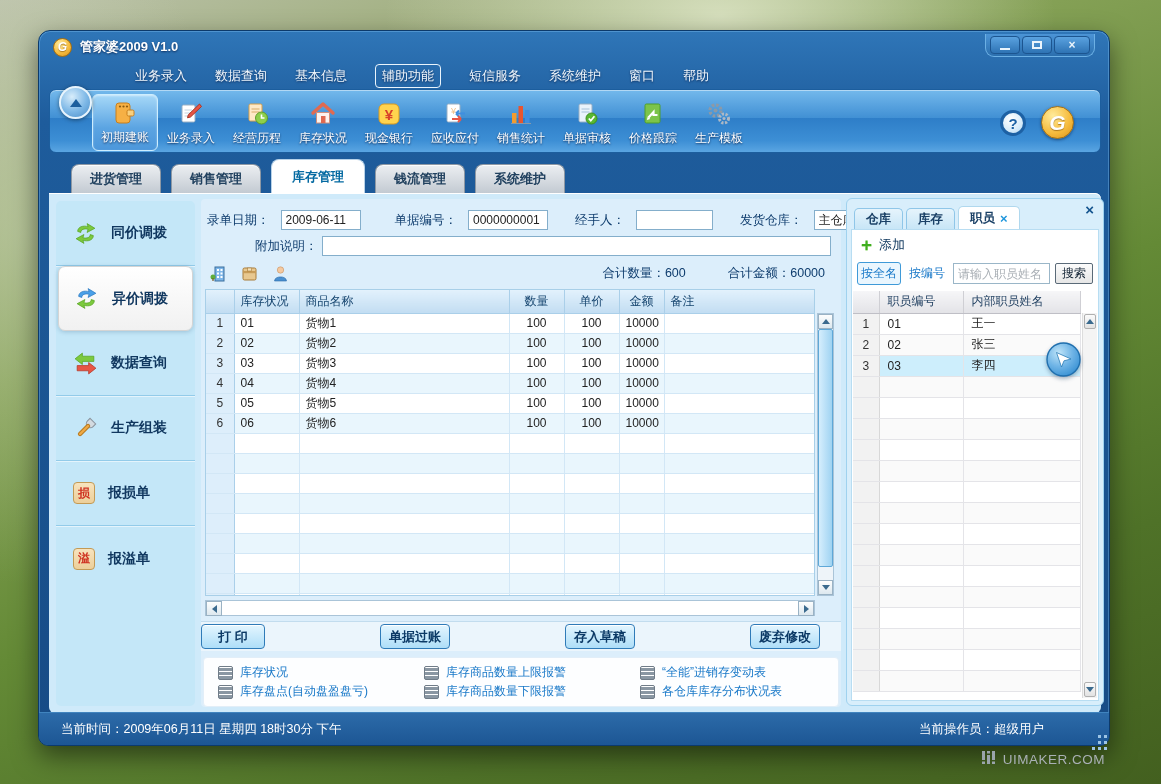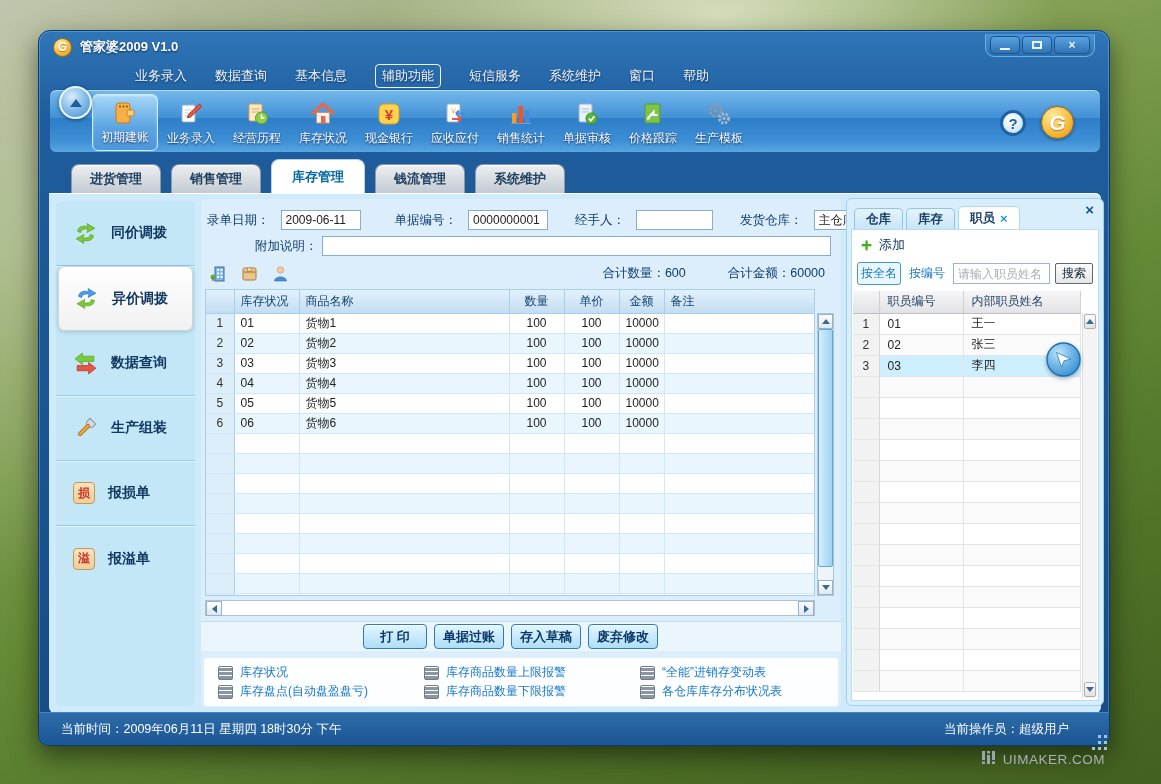--- a/index.html
+++ b/index.html
@@ -123,21 +123,21 @@
   .t-left{ border-top:4px solid transparent; border-bottom:4px solid transparent; border-right:5px solid #3a6a8e; }
   .t-right{ border-top:4px solid transparent; border-bottom:4px solid transparent; border-left:5px solid #3a6a8e; }
   .hscroll{ position:absolute; left:4px; top:401px; width:610px; height:16px; background:#f7fafc;
     border:1px solid #aac4d8; display:flex; }
   .hscroll .sb-btn{ width:16px; height:100%; }
   .hscroll .track{ flex:1; background:#fff; }
   .spacer{ flex:1; }
 
   
   .btnrow{ position:absolute; left:0; top:422px; width:640px; height:30px; background:#ebf5fc;
-    border-top:1px solid #c2dcee; display:flex; justify-content:center; align-items:center; gap:7px; padding-right:21px; }
+    border-top:1px solid #c2dcee; display:flex; justify-content:space-between; align-items:center; gap:7px; padding-right:21px; }
   .act-btn{ min-width:64px; height:25px; padding:0 8px; border:1px solid #2f7bb8; border-radius:4px;
     background:linear-gradient(#e4f6ff,#aedef8); color:#0c3a66; font-size:13px; font-weight:bold;
     font-family:"Liberation Sans","DejaVu Sans",sans-serif; box-shadow:inset 0 1px 0 #fff; }
 
   
   .linksarea{ position:absolute; left:2px; top:458px; width:636px; height:50px; background:#fdfeff;
     border:1px solid #e2eef8; border-radius:4px; display:grid; grid-template-columns:206px 216px 1fr;
     grid-template-rows:1fr 1fr; padding:5px 0 5px 14px; align-items:center; }
   .rpt-link{ display:flex; align-items:center; gap:7px; font-size:12px; color:#1878c8; white-space:nowrap; cursor:default; }
   .lnk-ic{ width:15px; height:14px; background:#8a97a3; border-radius:2px; border:1px solid #707c88;
@@ -177,21 +177,21 @@
   .rp-scroll{ position:absolute; right:1px; top:83px; width:15px; bottom:2px; background:#f4f4f4;
     border-left:1px solid #ddd; display:flex; flex-direction:column; justify-content:space-between; }
   .rp-scroll .sb-btn{ background:linear-gradient(#fbfbfb,#e2e2e2); border:1px solid #b0b0b0; border-radius:2px; margin:1px; }
   .cursor-badge{ position:absolute; left:193px; top:111px; width:37px; height:37px; z-index:9;
     filter:drop-shadow(0 2px 2px rgba(0,40,80,.35)); }
 
   
   .statusbar{ position:absolute; left:0; right:0; bottom:0; height:33px; border-radius:0 0 9px 9px;
     background:linear-gradient(#2c6ba9,#1c5694); border-top:1px solid #4084bf; color:#fff; font-size:12.5px;
     display:flex; align-items:center; padding:0 22px; }
-  .sb-op{ margin-left:auto; margin-right:18px; }
+  .sb-op{ margin-left:auto; margin-right:43px; }
   .grip{ position:absolute; right:8px; bottom:7px; width:3px; height:3px; background:#9cc4e4;
     box-shadow:-6px 12px 0 #9cc4e4, 0 12px 0 #9cc4e4, 6px 12px 0 #9cc4e4, 0 6px 0 #9cc4e4, 6px 6px 0 #9cc4e4, 6px 0 0 #9cc4e4; }
 
   
   .watermark{ position:absolute; right:56px; top:750px; display:flex; align-items:center; gap:7px;
     color:#a9b0b5; font-weight:normal; font-size:13.5px; letter-spacing:.5px; }
 </style>
 </head>
 <body>
 

